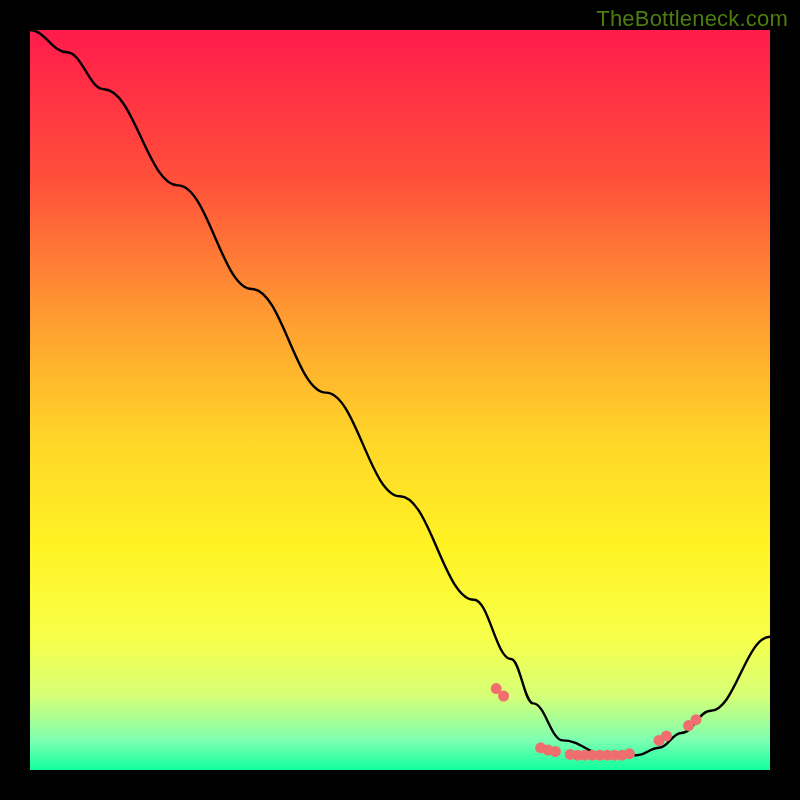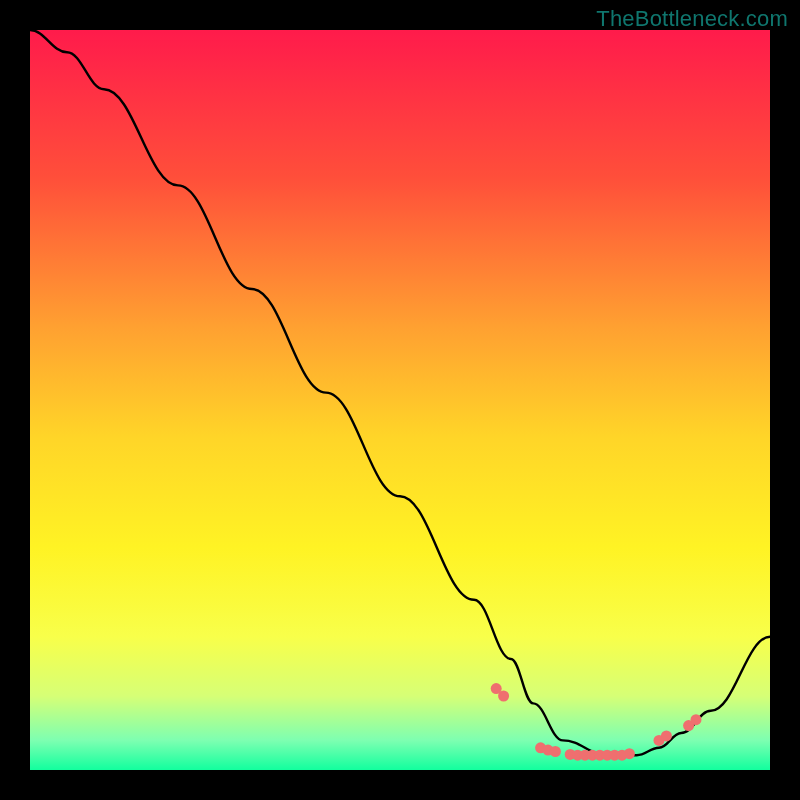--- a/index.html
+++ b/index.html
@@ -23,21 +23,21 @@
     position: absolute;
     left: 0;
     top: 0;
     width: 740px;
     height: 740px;
   }
   .watermark {
     position: absolute;
     top: 6px;
     right: 12px;
-    color: #0f766e;
+    color: #4d7c0f;
     font-size: 22px;
     font-weight: 500;
     letter-spacing: 0.2px;
     user-select: none;
   }
   svg { display: block; }
 </style>
 </head>
 <body>
 

